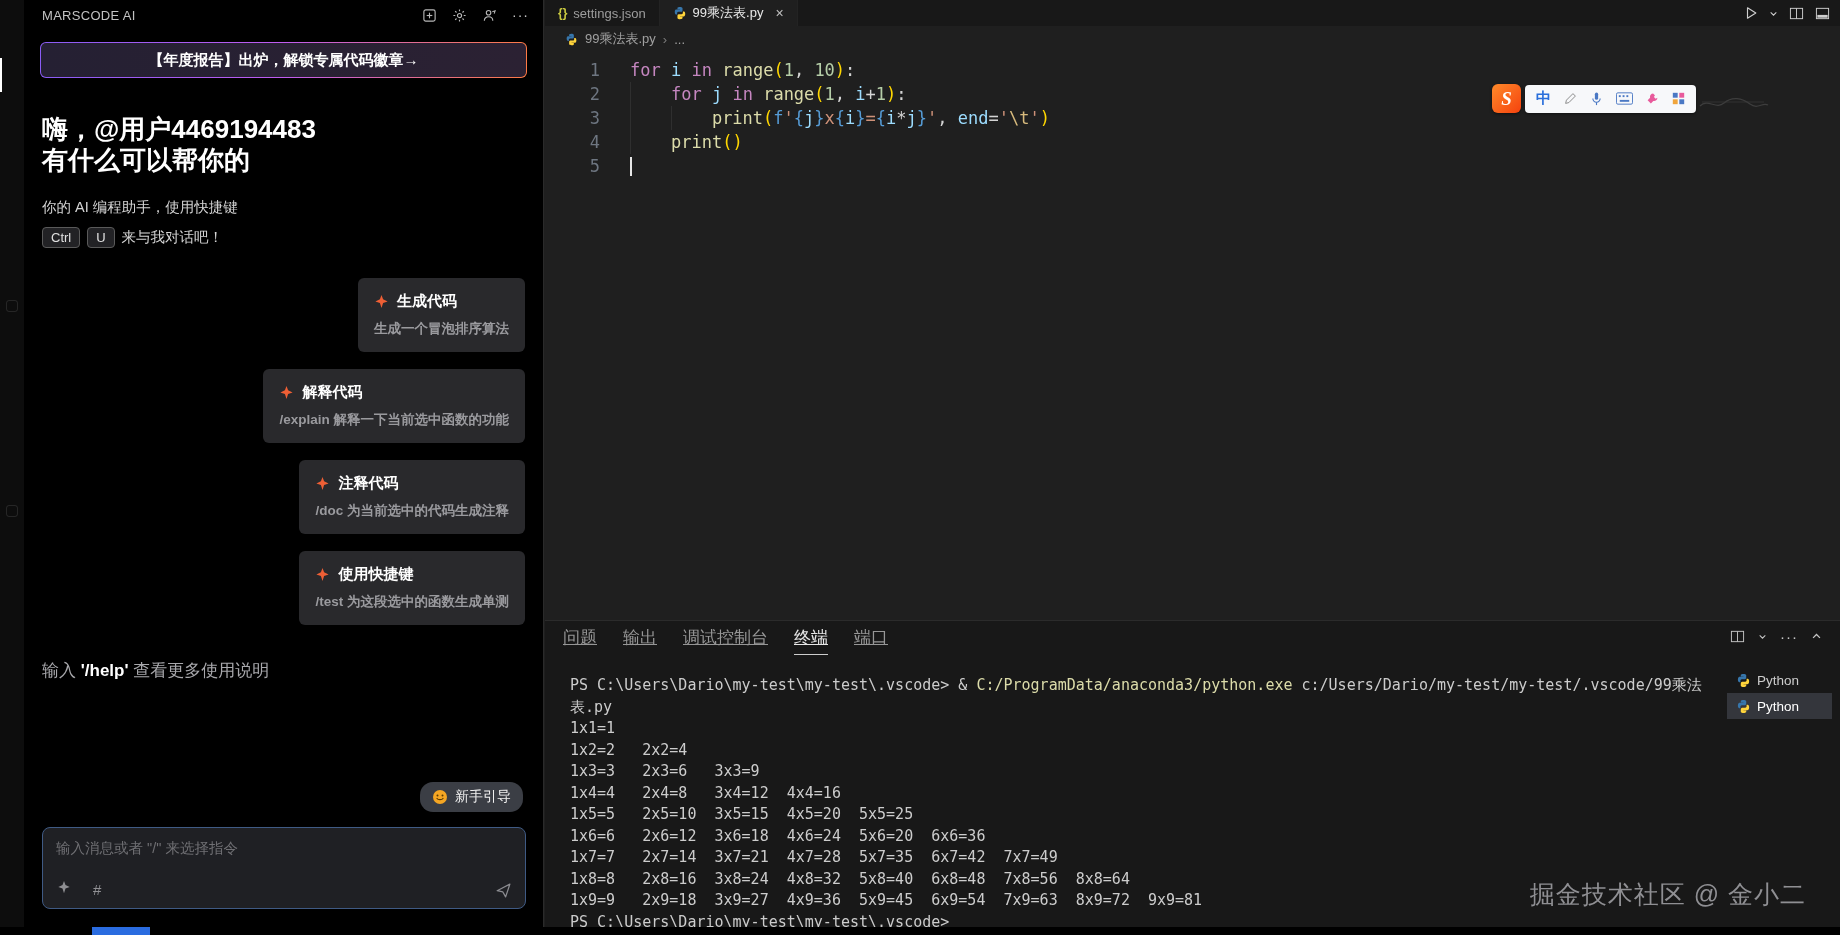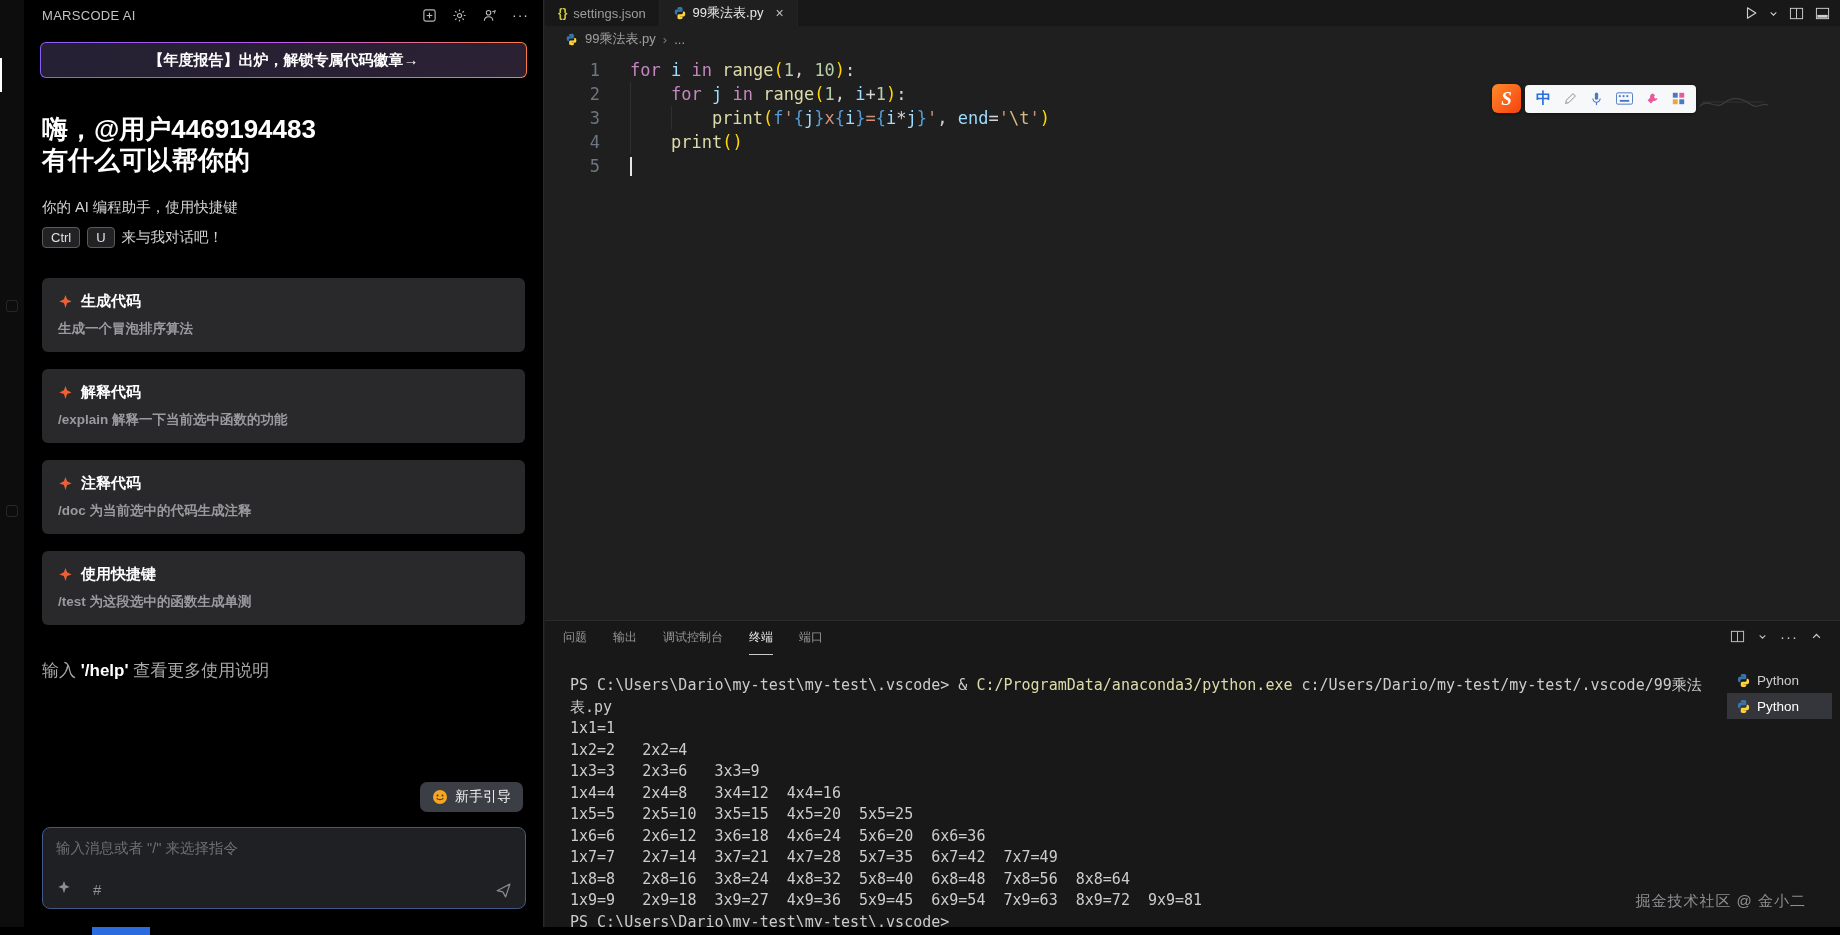--- a/index.html
+++ b/index.html
@@ -21,29 +21,29 @@
   .banner { margin:12px 16px 0; height:36px; border-radius:6px; border:1px solid transparent;
             background: linear-gradient(90deg,#252033,#2b2133) padding-box,
                         linear-gradient(90deg,#8a5cf5,#c05cf0,#ff7a45) border-box;
             display:flex; align-items:center; justify-content:center;
             color:#ffffff; font-weight:bold; font-size:15px; cursor:pointer; }
   .greeting { margin:36px 18px 0; font-size:26px; font-weight:bold; color:#ffffff; line-height:31px; }
   .helper { margin:22px 18px 16px; color:#d4d4d4; font-size:14.5px; }
   .kbd-row { margin-top:10px; display:flex; align-items:center; gap:7px; color:#d4d4d4; }
   kbd { display:inline-block; border:1px solid #5a5a5a; border-radius:4px; padding:2px 8px;
         font-family:"Liberation Sans",sans-serif; font-size:13px; color:#e0e0e0; background:#222225; }
-  .cards { margin:30px 18px 0; display:flex; flex-direction:column; gap:17px; }
+  .cards { margin:30px 18px 0; display:flex; flex-direction:column; gap:17px;align-items:flex-end; }
   .card { background:#29292c; border-radius:6px; padding:14px 16px; cursor:pointer; }
   .card-title-row { display:flex; align-items:center; gap:8px; }
   .card-title { font-size:15px; font-weight:bold; color:#ffffff; }
   .card-desc { margin-top:9px; color:#9a9a9e; font-size:13.5px;font-weight:bold; }
   .help-hint { margin:34px 18px 10px; color:#a8a8ac; font-size:17px; }
   .help-hint b { color:#ffffff; }
   .onboard-btn { position:absolute; right:20px; top:782px; height:30px; display:flex; align-items:center; gap:7px;
-                 background:#3b3e45; border:none; border-radius:7px; padding:0 12px;
+                 background:#3b3e45; border:none; border-radius:13px; padding:0 12px;
                  color:#f0f0f0; font-size:14px; font-family:"Liberation Sans",sans-serif; cursor:pointer; }
   .input-box { position:absolute; left:18px; top:827px; width:484px; height:82px;
                border:1px solid #3f5a84; border-radius:8px; background:#1f2024; padding:11px 13px; }
   .placeholder { color:#6f6f73; font-size:14.5px; }
   .input-icons { position:absolute; left:14px; bottom:10px; display:flex; align-items:center; gap:22px; }
   .hash { color:#909094; font-size:15px; }
   .send { position:absolute; right:13px; bottom:9px; cursor:pointer; display:inline-flex; }
 
   
   .editor { position:absolute; left:545px; top:0; width:1295px; height:620px; background:#1f1f1f; }
@@ -77,36 +77,36 @@
               display:flex; align-items:center; justify-content:center;
               font-family:"Liberation Serif",serif; box-shadow:0 1px 3px rgba(0,0,0,.5); }
   .ime-bar { height:28px; background:#f7f8fa; border-radius:4px; display:flex; align-items:center;
              gap:13px; padding:0 11px; box-shadow:0 1px 3px rgba(0,0,0,.45); }
   .ime-item { display:inline-flex; align-items:center; cursor:pointer; }
   .ime-lang { color:#2a6fdb; font-weight:bold; font-size:15px; }
 
   
   .panel { position:absolute; left:545px; top:620px; width:1295px; height:307px; background:#181818; border-top:1px solid #2b2b2b; }
   .panel-tabs { display:flex; align-items:stretch; gap:26px; padding-left:18px; height:34px; }
-  .panel-tab { font-size:12px; color:#969696; display:flex; align-items:center; cursor:pointer;
-               border-bottom:1px solid transparent; }
+  .panel-tab { font-size:17px; color:#969696; display:flex; align-items:center; cursor:pointer;
+               border-bottom:1px solid transparent;text-decoration:underline; }
   .panel-tab.active { color:#e7e7e7; border-bottom-color:#cccccc; }
   .panel-actions { position:absolute; top:8px; right:18px; display:flex; align-items:center; gap:13px; color:#c5c5c5; }
   .panel-actions span { display:inline-flex; cursor:pointer; }
   .dots { font-size:15px; letter-spacing:1px; color:#c5c5c5; line-height:10px; }
   .term-body { position:absolute; left:0; top:34px; right:80px; bottom:0; padding:20px 0 0 25px;
                font-family:"DejaVu Sans Mono","Liberation Mono",monospace; font-size:15px; line-height:21.5px;
                color:#cccccc; overflow:hidden; }
   .term-line { white-space:pre; }
   .term-list { position:absolute; right:8px; top:34px; width:105px; bottom:0; background:#181818; padding-top:12px; }
   .term-item { height:26px; display:flex; align-items:center; gap:6px; padding-left:9px;
                font-size:13.5px; color:#cccccc; cursor:pointer; }
   .term-item.selected { background:#34363c; color:#ffffff; }
 
-  .watermark { position:absolute; right:34px; bottom:24px; font-size:15px; color:#8f8f93; letter-spacing:1px; }
+  .watermark { position:absolute; right:34px; bottom:24px; font-size:25px; color:#8f8f93; letter-spacing:1px; }
 
   .bottom-strip { position:absolute; left:0; bottom:0; width:1840px; height:8px; background:#000; }
   .blue-seg { position:absolute; left:92px; top:0; width:58px; height:8px; background:#2a6ce0; }
 </style>
 </head>
 <body>
 
 <div class="app">
 
   <div class="activity-bar">

